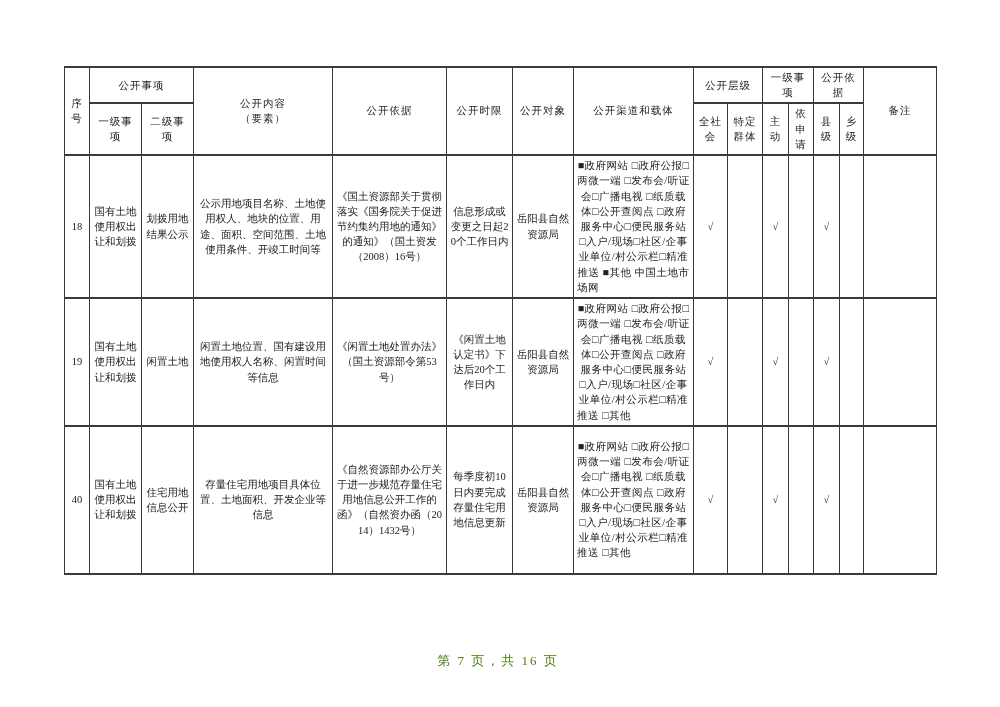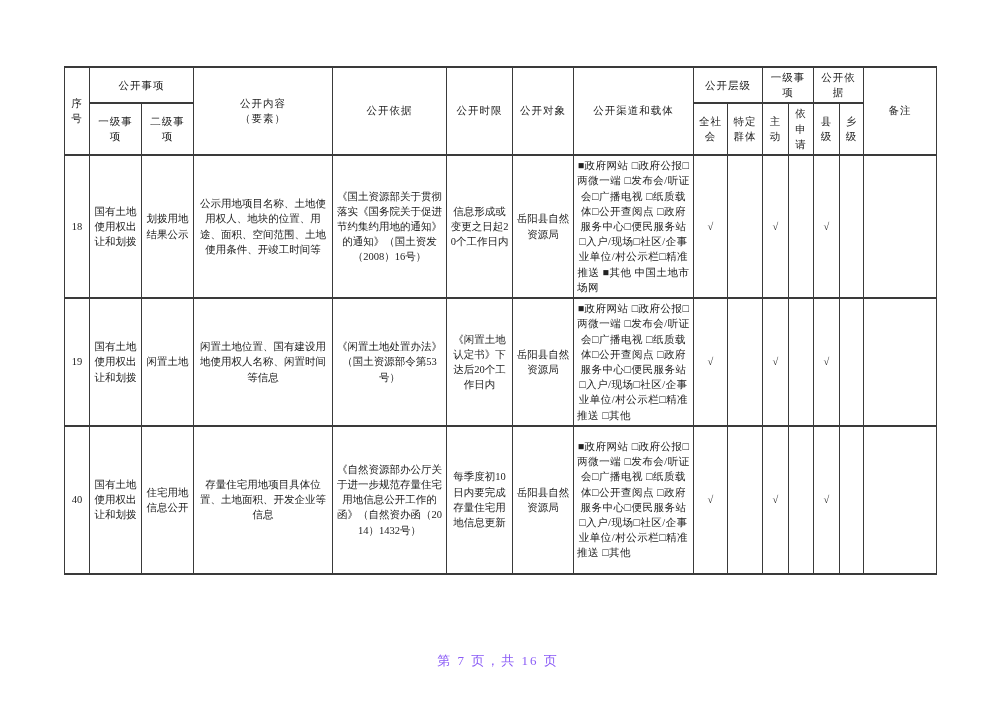--- a/index.html
+++ b/index.html
@@ -35,21 +35,21 @@
   table.disclosure th{letter-spacing:1px;}
   .preline{white-space:pre-line;}
   td.just{text-align:justify;text-align-last:center;padding:2px 6px;}
   td.channels{text-align:justify;text-align-last:left;padding:3px 5px;letter-spacing:0.5px;margin-left:19px;}
   td.check{font-size:11px;color:#333;}
   .footer{
     position:absolute;left:0;top:652px;width:996px;
     text-align:center;
     font-size:13px;
     letter-spacing:2px;
-    color:#8b5cf6;
+    color:#4d7c0f;
   }
 </style>
 </head>
 <body>
 
 <div class="page">
 
   <table class="disclosure">
     <colgroup>
       <col style="width:25px">

